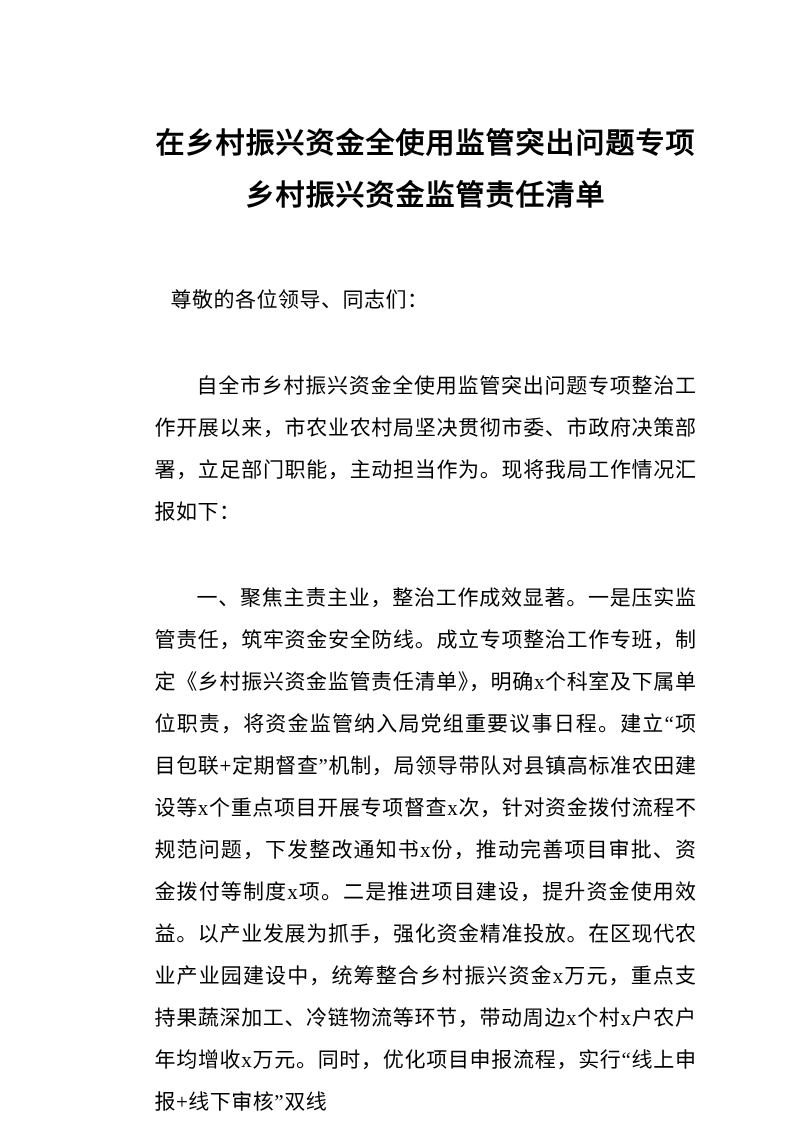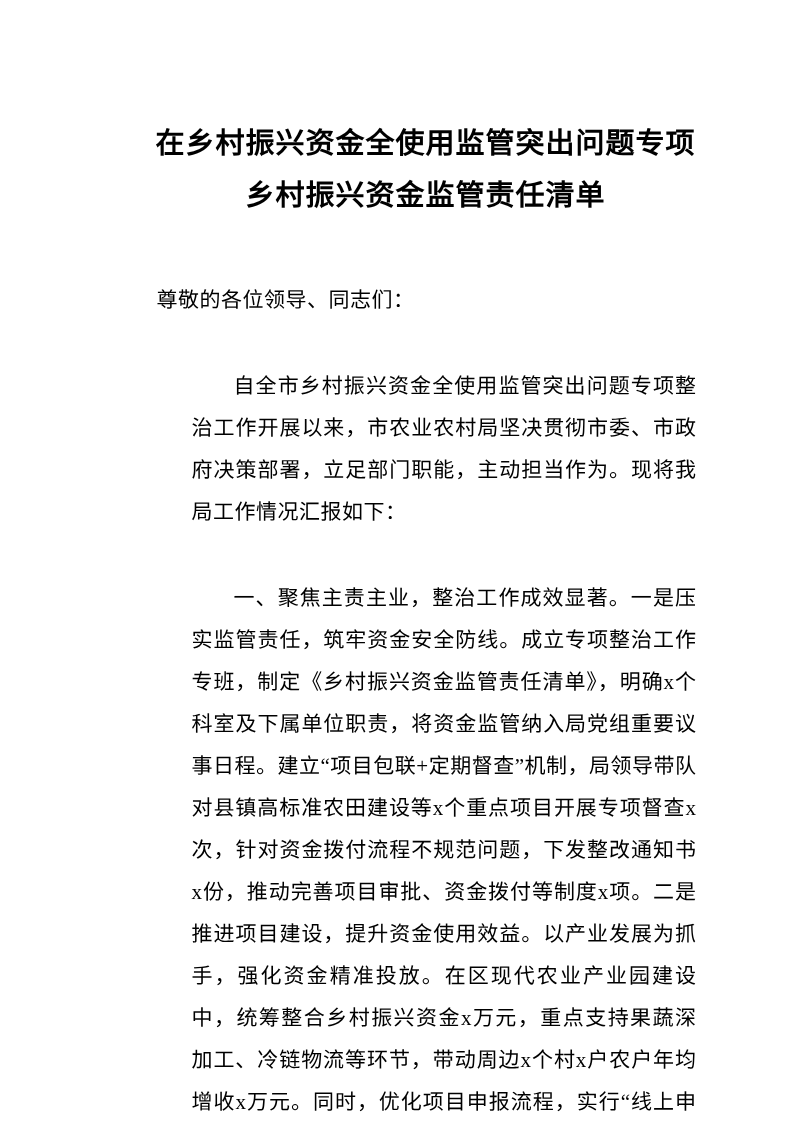--- a/index.html
+++ b/index.html
@@ -25,35 +25,34 @@
     font-weight: 600;
     line-height: 52px;
     text-align: center;
     letter-spacing: 1px;
   }
   .title-line {
     display: block;
     white-space: nowrap;
   }
   .salutation {
-    margin: 2px;
+    margin: 16px;
     font-size: 21px;
     line-height: 42px;
     letter-spacing: 0.5px;
   }
   .para {
     margin: 44px 0 0 0;
     font-size: 21px;
     line-height: 42px;
     text-align: justify;
     letter-spacing: 0.5px;
   }
   .indent-2em {
     text-indent: 2em;
-    margin-left: 37px;
   }
 </style>
 </head>
 <body>
 
 <div class="page">
 
   <h1 class="doc-title">
     <span class="title-line">在乡村振兴资金全使用监管突出问题专项</span>
     <span class="title-line">乡村振兴资金监管责任清单</span>

